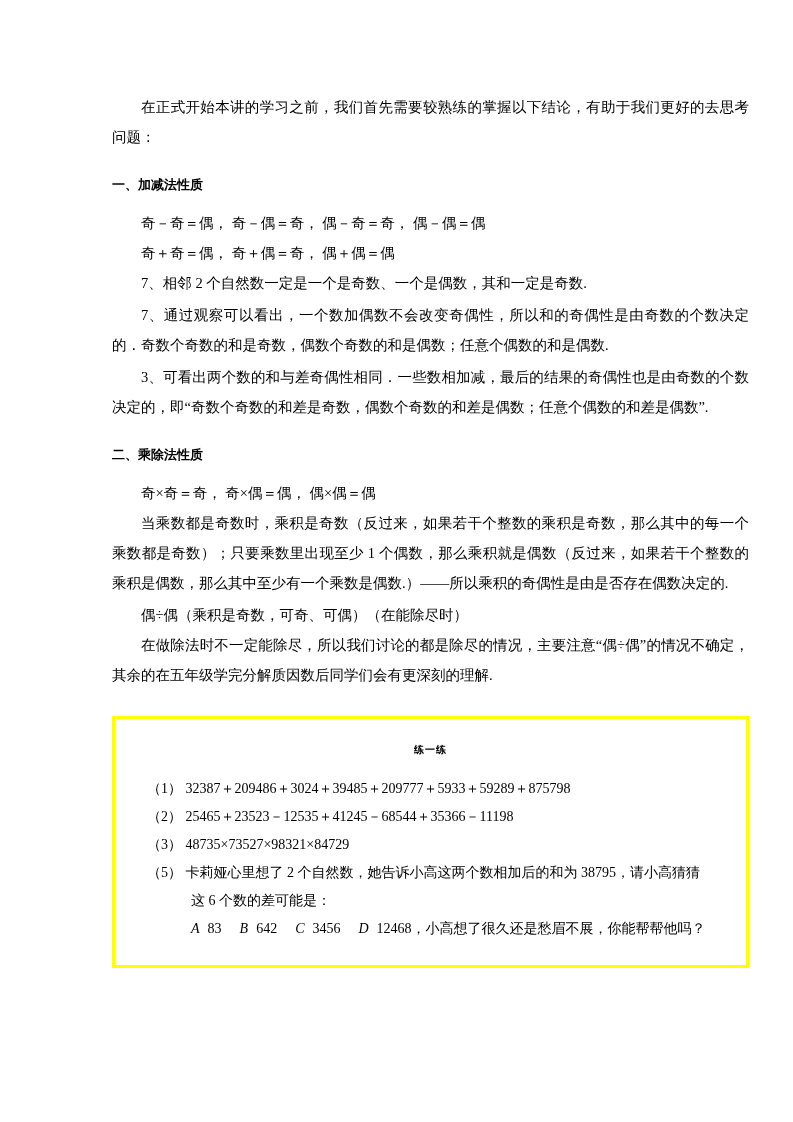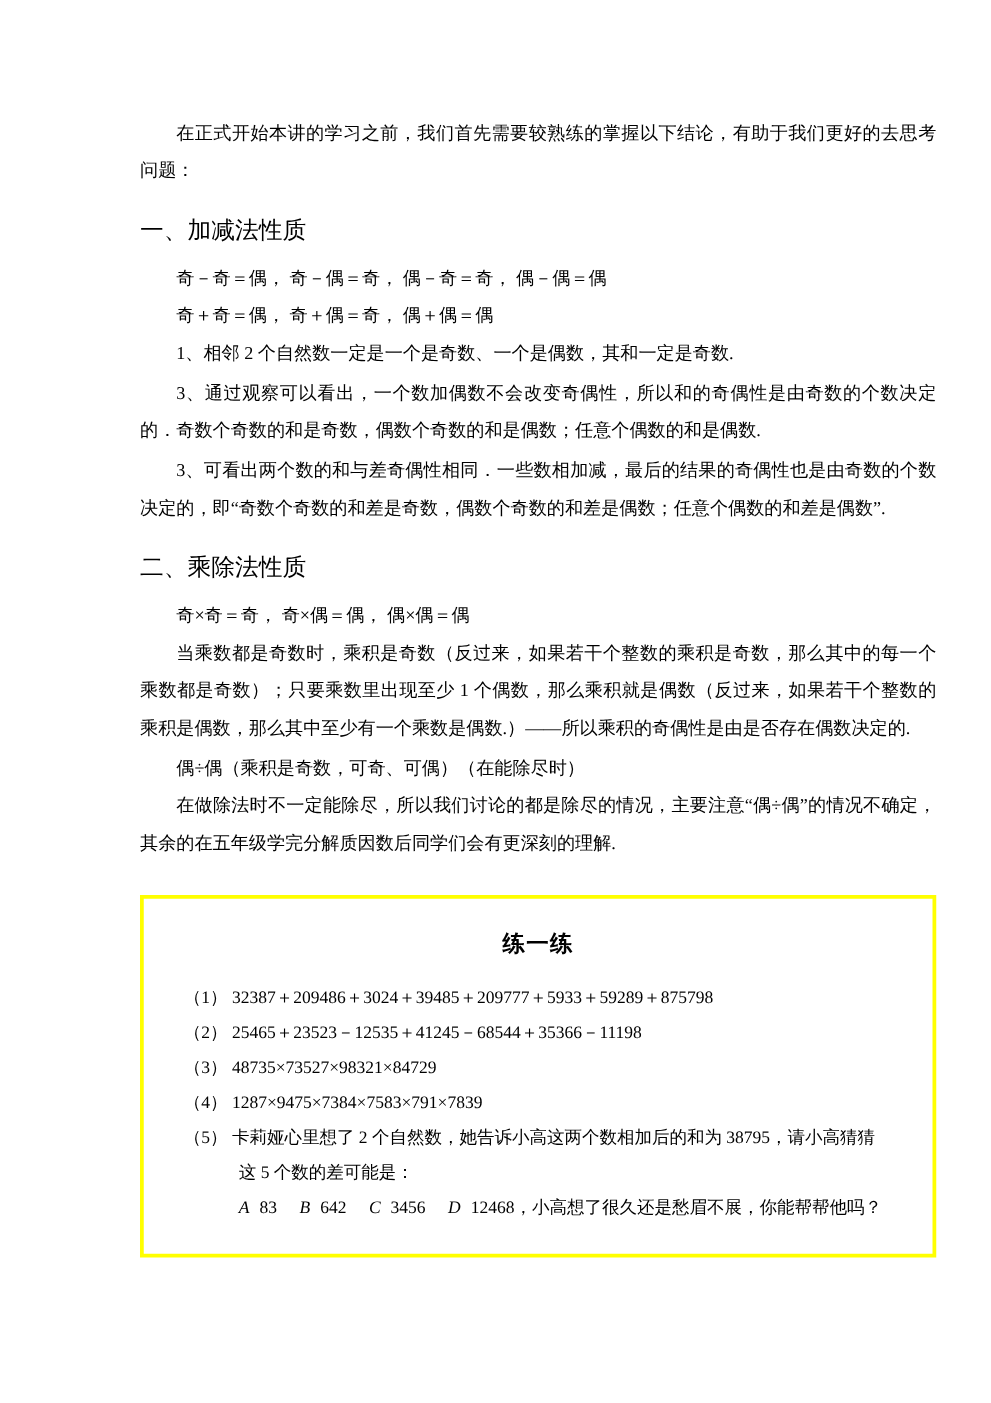--- a/index.html
+++ b/index.html
@@ -29,44 +29,44 @@
     font-size: 14.5px;
     line-height: 30px;
     text-align: justify;
     text-justify: inter-ideograph;
     margin-bottom: 2px;
   }
   .indent2 {
     text-indent: 29px;
   }
   .section-head {
-    font-size: 19px;
+    font-size: 13px;
     line-height: 30px;
-    font-weight: normal;
+    font-weight: bold;
     margin-top: 10px;
     margin-bottom: 2px;
   }
   .formula {
     font-size: 14.5px;
     line-height: 30px;
     text-indent: 29px;
   }
   .spacer-sm { height: 6px; }
 
   
   .practice-box {
     margin-top: 26px;
     border: 3px solid #ffff00;
     padding: 14px 18px 22px 18px;
     box-sizing: border-box;
   }
   .practice-title {
     text-align: center;
     font-weight: bold;
-    font-size: 18px;
+    font-size: 10px;
     letter-spacing: 1px;
     margin: 10px 0 18px 0;
   }
   .practice-lead {
     font-size: 14px;
     line-height: 28px;
     text-indent: 28px;
   }
   .q-item {
     font-size: 14px;
@@ -99,22 +99,22 @@
 
   <div class="spacer-sm"></div>
 
   <p class="section-head">一、加减法性质</p>
 
   <div class="spacer-sm"></div>
 
   <p class="formula">奇－奇＝偶，  奇－偶＝奇，  偶－奇＝奇，  偶－偶＝偶</p>
   <p class="formula">奇＋奇＝偶，  奇＋偶＝奇，  偶＋偶＝偶</p>
 
-  <p class="para indent2">1、相邻 2 个自然数一定是一个是奇数、一个是偶数，其和一定是奇数.</p>
-  <p class="para indent2">3、通过观察可以看出，一个数加偶数不会改变奇偶性，所以和的奇偶性是由奇数的个数决定的．奇数个奇数的和是奇数，偶数个奇数的和是偶数；任意个偶数的和是偶数.</p>
+  <p class="para indent2">7、相邻 2 个自然数一定是一个是奇数、一个是偶数，其和一定是奇数.</p>
+  <p class="para indent2">7、通过观察可以看出，一个数加偶数不会改变奇偶性，所以和的奇偶性是由奇数的个数决定的．奇数个奇数的和是奇数，偶数个奇数的和是偶数；任意个偶数的和是偶数.</p>
   <p class="para indent2">3、可看出两个数的和与差奇偶性相同．一些数相加减，最后的结果的奇偶性也是由奇数的个数决定的，即“奇数个奇数的和差是奇数，偶数个奇数的和差是偶数；任意个偶数的和差是偶数”.</p>
 
   <div class="spacer-sm"></div>
 
   <p class="section-head">二、乘除法性质</p>
 
   <div class="spacer-sm"></div>
 
   <p class="formula">奇×奇＝奇，  奇×偶＝偶，  偶×偶＝偶</p>
 
@@ -122,21 +122,20 @@
 
   <p class="formula">偶÷偶（乘积是奇数，可奇、可偶）（在能除尽时）</p>
 
   <p class="para indent2">在做除法时不一定能除尽，所以我们讨论的都是除尽的情况，主要注意“偶÷偶”的情况不确定，其余的在五年级学完分解质因数后同学们会有更深刻的理解.</p>
 
   <div class="practice-box">
     <p class="practice-title">练一练</p>
     <p class="q-item">（1） 32387＋209486＋3024＋39485＋209777＋5933＋59289＋875798</p>
     <p class="q-item">（2） 25465＋23523－12535＋41245－68544＋35366－11198</p>
     <p class="q-item">（3） 48735×73527×98321×84729</p>
-    <p class="q-item">（4） 1287×9475×7384×7583×791×7839</p>
     <p class="q-item">（5） 卡莉娅心里想了 2 个自然数，她告诉小高这两个数相加后的和为 38795，请小高猜猜</p>
-    <p class="q-cont">这 5 个数的差可能是：</p>
+    <p class="q-cont">这 6 个数的差可能是：</p>
     <p class="q-options">
       <span class="opt-letter">A</span><span class="small-gap"></span><span>83</span><span class="nbsp-gap"></span><span class="opt-letter">B</span><span class="small-gap"></span><span>642</span><span class="nbsp-gap"></span><span class="opt-letter">C</span><span class="small-gap"></span><span>3456</span><span class="nbsp-gap"></span><span class="opt-letter">D</span><span class="small-gap"></span><span>12468，小高想了很久还是愁眉不展，你能帮帮他吗？</span>
     </p>
   </div>
 
 </div>
 
 </body></html>

